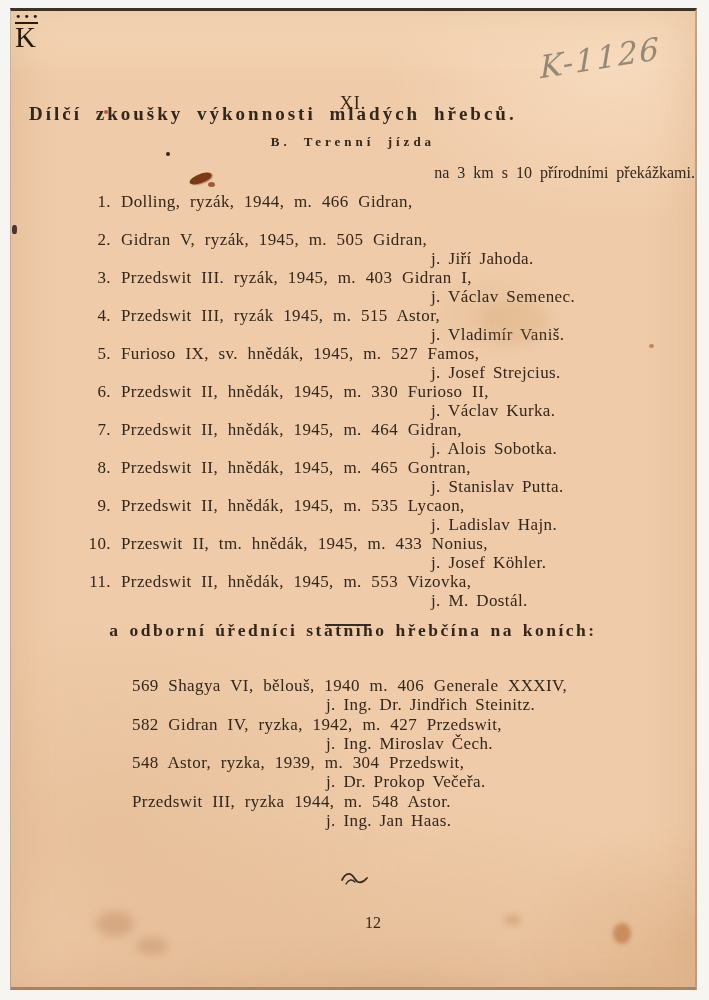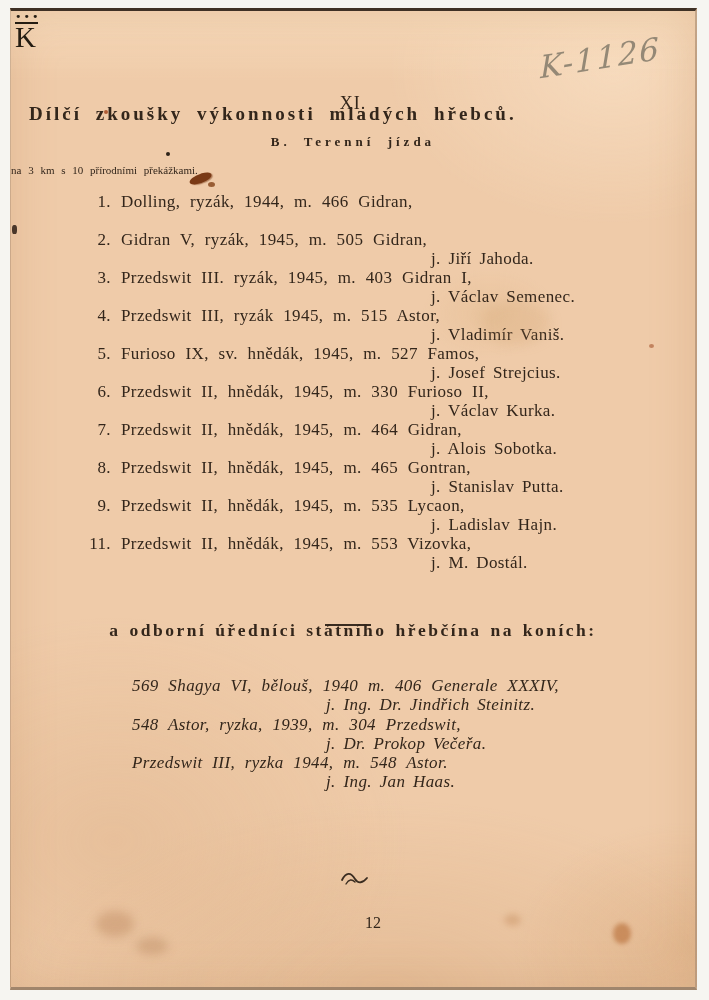--- a/index.html
+++ b/index.html
@@ -40,37 +40,37 @@
     letter-spacing:2px;white-space:nowrap;
   }
   
   .section-number{position:absolute;left:0;top:62px;width:100%;text-align:center;
     font-size:18px;letter-spacing:1px;margin-top:20px;}
   .page-title{position:absolute;left:0;top:92px;width:100%;text-align:left;
     font-family:Liberation Serif, serif;font-weight:bold;
     font-size:19px;letter-spacing:3px;word-spacing:6px;padding-left:18px;}
   .subtitle{position:absolute;left:0;top:123px;width:100%;text-align:center;
     font-weight:bold;font-size:13px;letter-spacing:4px;word-spacing:6px;}
-  .course{position:absolute;left:0;top:153px;width:100%;text-align:left;
-    font-size:11px;word-spacing:4px;}
+  .course{position:absolute;left:0;top:153px;width:100%;text-align:right;
+    font-size:16px;word-spacing:4px;}
   
   .entries{position:absolute;left:0;top:181px;width:100%;}
   .entry{height:38px;}
   .line{height:19px;line-height:19px;font-size:17px;letter-spacing:.4px;word-spacing:5px;white-space:nowrap;}
   .horse-line{display:flex;}
   .num{display:inline-block;width:40px;margin-left:60px;text-align:right;flex:0 0 auto;}
   .horse{margin-left:10px;}
   .rider-line{padding-left:420px;word-spacing:3px;}
   
   .divider{position:absolute;left:314px;top:613px;width:46px;height:2px;background:#3a2c20;}
   
   .officials-heading{position:absolute;left:0;top:609px;width:100%;text-align:center;
     font-weight:bold;font-size:17.5px;letter-spacing:2.5px;word-spacing:2px;}
   .officials{position:absolute;left:0;top:665px;width:100%;}
-  .official{height:38.5px;font-style:italic;}
+  .official{height:38.5px;}
   .official .horse-line{padding-left:121px;}
   .official .rider-line{padding-left:315px;}
   
   .ornament{position:absolute;left:327px;top:858px;width:40px;height:20px;}
   .page-number{position:absolute;left:0;top:903px;width:100%;text-align:center;font-size:16px;margin-left:20px;}
   
   .mark{position:absolute;border-radius:50%;}
   .printed-dot{left:155px;top:141px;width:4px;height:4px;background:#2e2318;}
   .red-dot{left:93px;top:99px;width:4px;height:4px;background:#a04018;opacity:.8;}
   .blob-main{left:178px;top:163px;width:23px;height:9px;background:#7a3a16;
@@ -161,34 +161,45 @@
     </div>
     <div class="entry">
       <div class="line horse-line">
           <span class="num">9.</span>
           <span class="horse">Przedswit II, hnědák, 1945, m. 535 Lycaon,</span>
         </div>
       <div class="line rider-line">j. Ladislav Hajn.</div>
     </div>
     <div class="entry">
       <div class="line horse-line">
+          <span class="num">10.</span>
+          <span class="horse">Przeswit II, tm. hnědák, 1945, m. 433 Nonius,</span>
+        </div>
+      <div class="line rider-line">j. Josef Köhler.</div>
+    </div>
+    <div class="entry">
+      <div class="line horse-line">
           <span class="num">11.</span>
           <span class="horse">Przedswit II, hnědák, 1945, m. 553 Vizovka,</span>
         </div>
       <div class="line rider-line">j. M. Dostál.</div>
     </div>
   </div>
 
   <div class="divider"></div>
 
   <div class="officials-heading">a odborní úředníci státního hřebčína na koních:</div>
   <div class="officials">
     <div class="official">
       <div class="line horse-line">569 Shagya VI, bělouš, 1940 m. 406 Generale XXXIV,</div>
       <div class="line rider-line">j. Ing. Dr. Jindřich Steinitz.</div>
+    </div>
+    <div class="official">
+      <div class="line horse-line">582 Gidran IV, ryzka, 1942, m. 427 Przedswit,</div>
+      <div class="line rider-line">j. Ing. Miroslav Čech.</div>
     </div>
     <div class="official">
       <div class="line horse-line">548 Astor, ryzka, 1939, m. 304 Przedswit,</div>
       <div class="line rider-line">j. Dr. Prokop Večeřa.</div>
     </div>
     <div class="official">
       <div class="line horse-line">Przedswit III, ryzka 1944, m. 548 Astor.</div>
       <div class="line rider-line">j. Ing. Jan Haas.</div>
     </div>
   </div>

